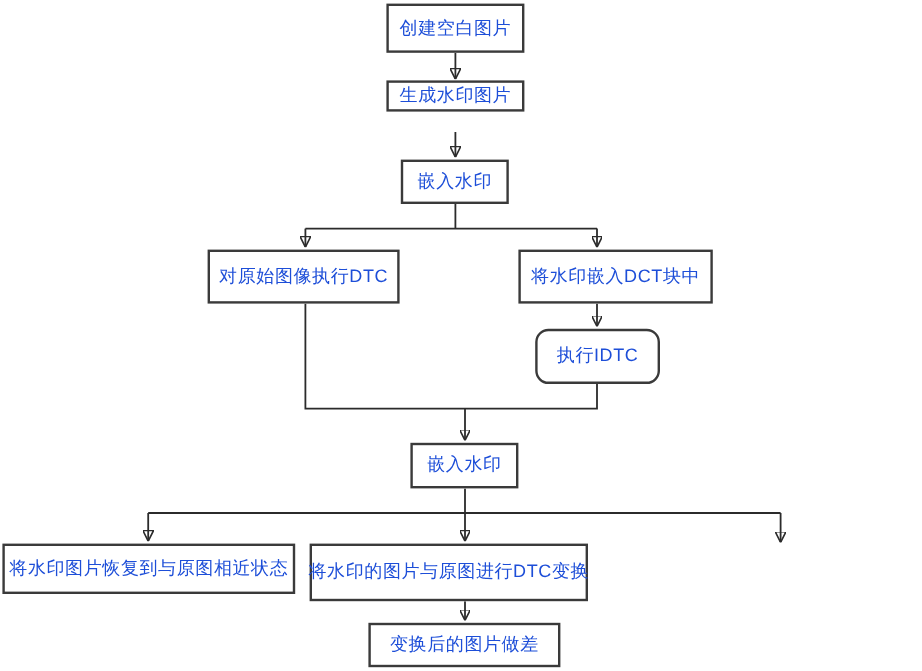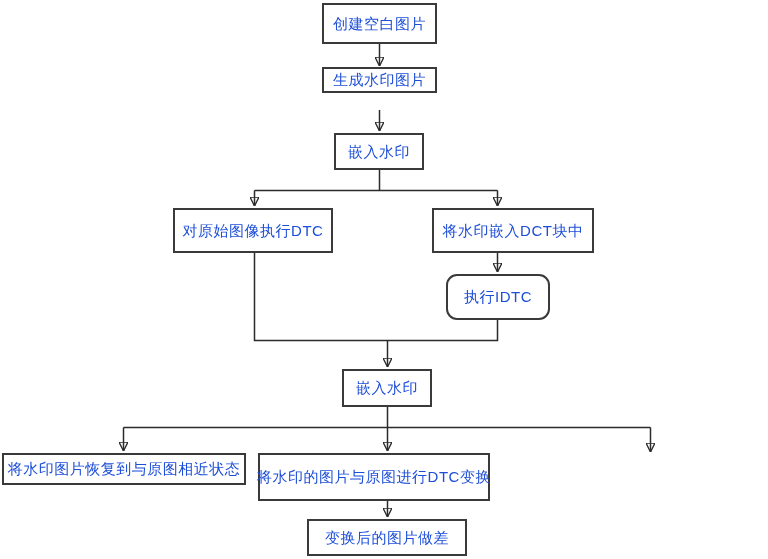--- a/index.html
+++ b/index.html
@@ -40,21 +40,21 @@
     letter-spacing: 0.5px;
   }
   
   .n0  { left: 322px; top: 3px;   width: 115px; height: 41px; }
   .n1  { left: 322px; top: 67px;  width: 115px; height: 26px; }
   .n2  { left: 334px; top: 133px; width: 90px;  height: 37px; }
   .n3  { left: 173px; top: 208px; width: 160px; height: 45px; }
   .n4  { left: 432px; top: 208px; width: 162px; height: 45px; }
   .n5  { left: 446px; top: 274px; width: 104px; height: 46px; border-radius: 11px; }
   .n6  { left: 342px; top: 369px; width: 90px;  height: 38px; }
-  .n7  { left: 2px;   top: 453px; width: 244px; height: 32px; }
+  .n7  { left: 2px;   top: 453px; width: 244px; height: 42px; }
   .n8  { left: 258px; top: 453px; width: 232px; height: 48px; }
   .n9  { left: 531px; top: 454px; width: 236px; height: 47px; }
   .n10 { left: 307px; top: 519px; width: 160px; height: 37px; }
 </style>
 </head>
 <body>
 
 <div class="canvas">
 
   <svg class="connectors" viewBox="0 0 768 559" xmlns="http://www.w3.org/2000/svg">

